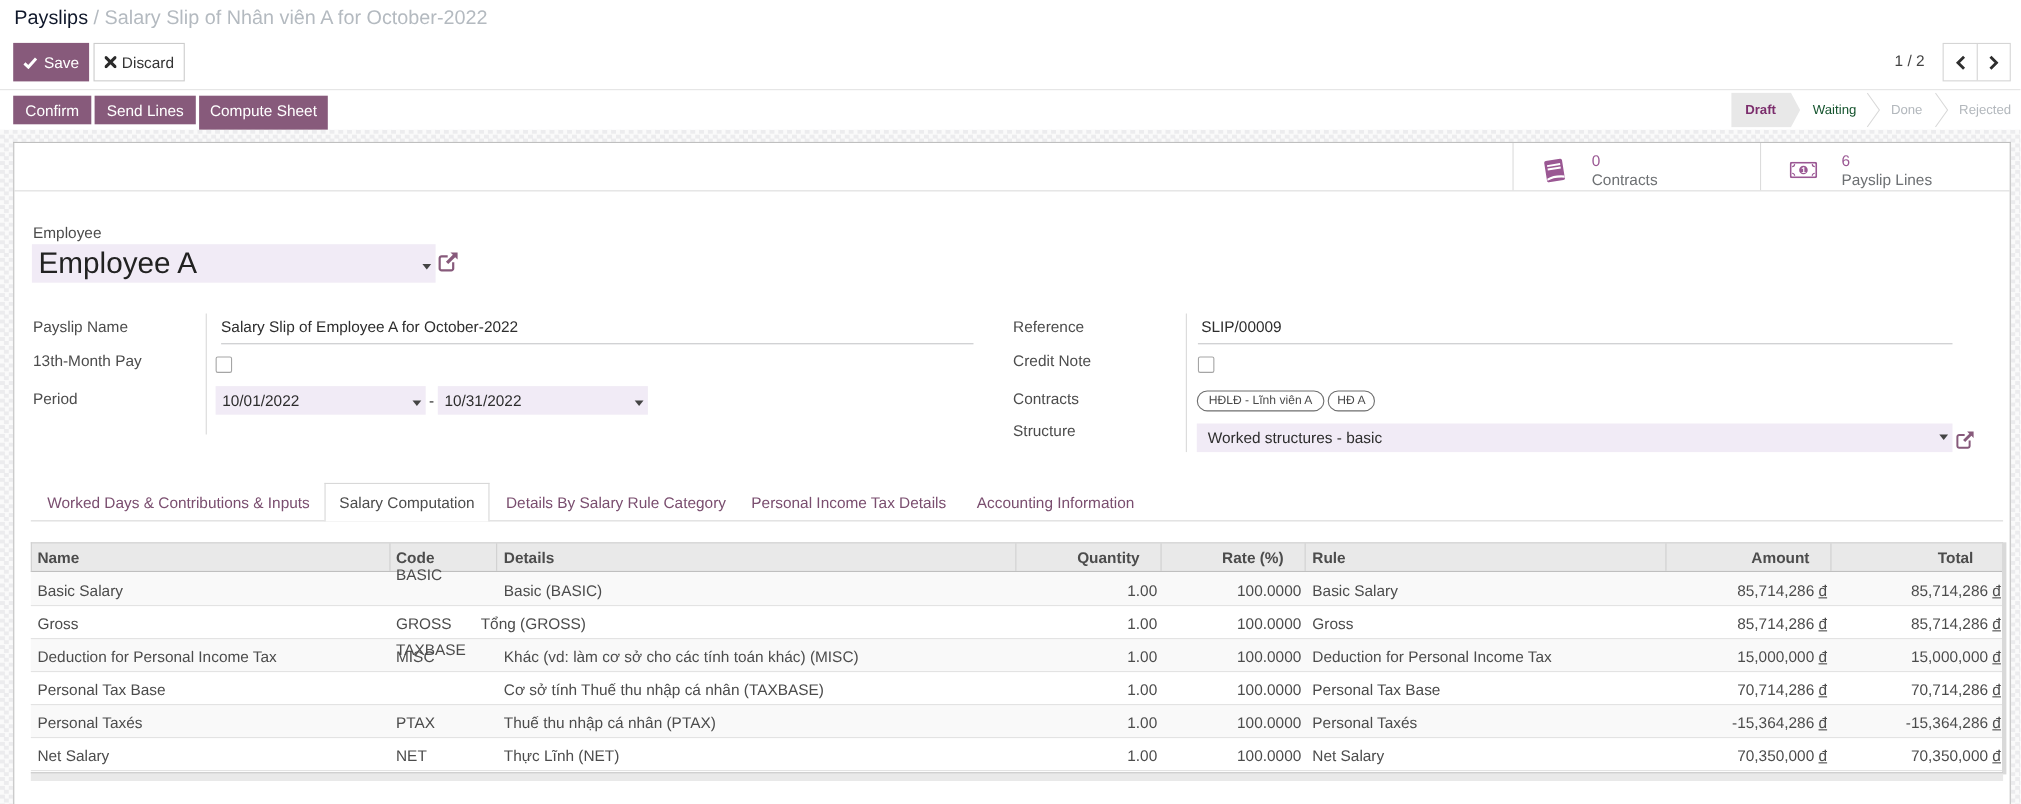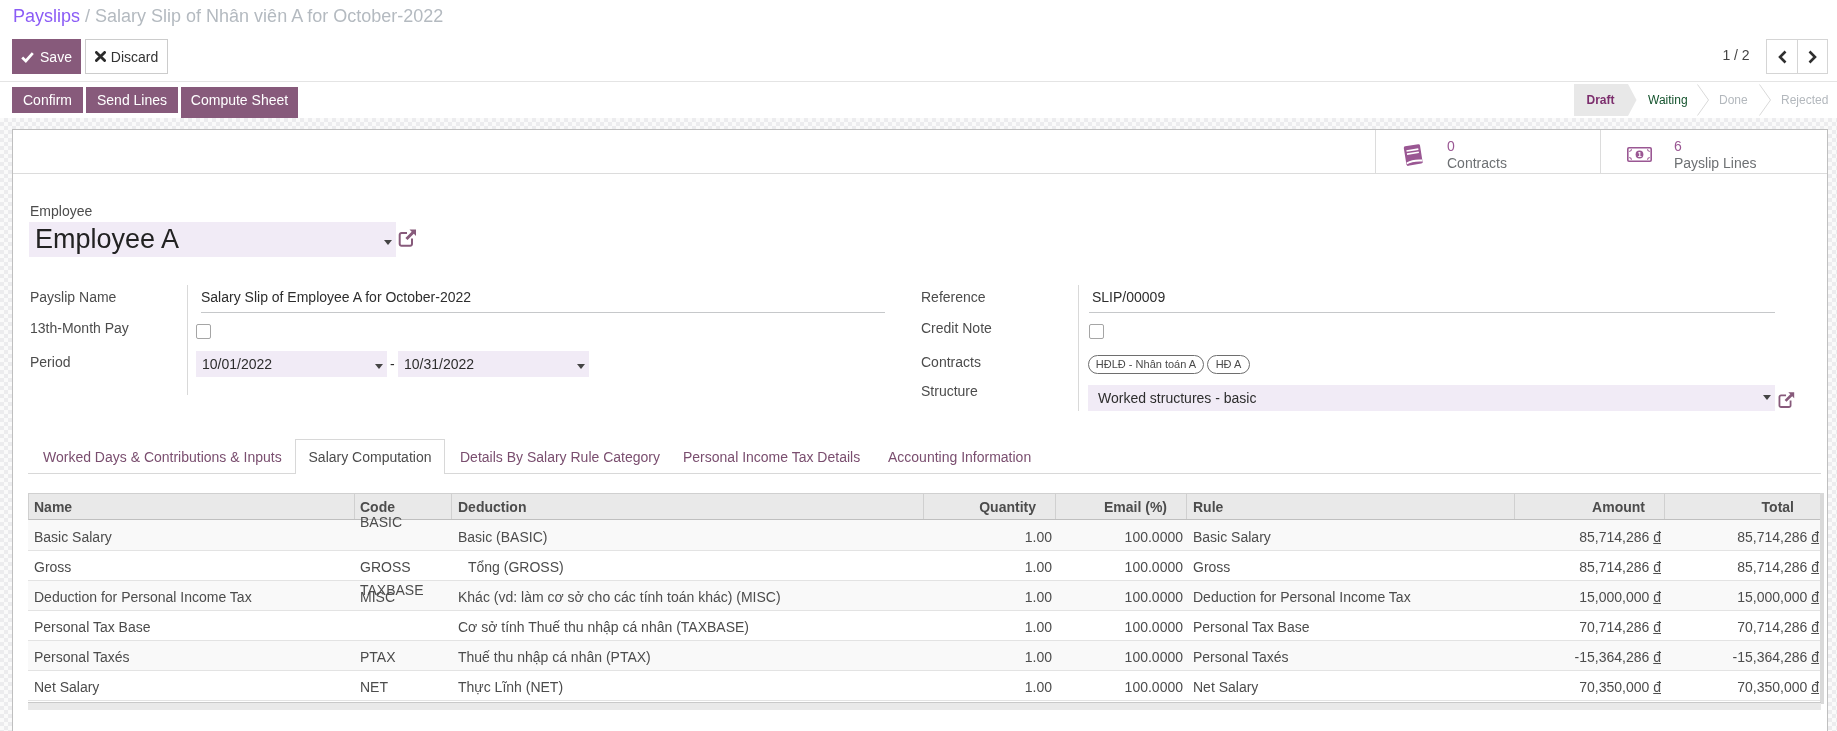--- a/index.html
+++ b/index.html
@@ -8,21 +8,21 @@
 .btn-p{background:#875a7b;color:#fff;text-align:center}
 .lav{background:#f1ebf6}
 .caret{width:0;height:0;border-left:4px solid transparent;border-right:4px solid transparent;border-top:5px solid #444}
 .lbl{font-size:14px;color:#4c4c4c;white-space:nowrap}
 .val{font-size:14px;color:#2d2d2d;white-space:nowrap}
 .tabtxt{font-size:14px;color:#7a4e6f;white-space:nowrap}
 .cell{position:absolute;white-space:nowrap;font-size:14px;color:#4c4c4c}
 .hcell{position:absolute;white-space:nowrap;font-size:14px;font-weight:700;color:#4c4c4c}
 </style></head><body>
 
-<div class="abs" style="left:13px;top:6px;font-size:18px;white-space:nowrap"><span style="color:#8b5cf6">Payslips</span><span style="color:#b4bac0"> / Salary Slip of Nhân viên A for October-2022</span></div>
+<div class="abs" style="left:13px;top:6px;font-size:18px;white-space:nowrap"><span style="color:#0f172a">Payslips</span><span style="color:#b4bac0"> / Salary Slip of Nhân viên A for October-2022</span></div>
 
 <div class="abs btn-p" style="left:12px;top:39px;width:69px;height:35px;display:flex;align-items:center;justify-content:center;gap:6px">
 <svg width="13" height="12" viewBox="0 0 13 12">
       <path d="M1.2 6.6 L4.8 10 L11.8 2.2" stroke="#fff" stroke-width="2.7" fill="none"></path>
     </svg>
     <span>Save</span>
   </div>
 <div class="abs" style="left:85px;top:39px;width:83px;height:35px;background:#fff;border:1px solid #ccc;display:flex;align-items:center;justify-content:center;gap:5px;color:#333">
 <svg width="11" height="11" viewBox="0 0 11 11">
       <path d="M1.4 1.4 L9.6 9.6 M9.6 1.4 L1.4 9.6" stroke="#2b2b2b" stroke-width="2.8" stroke-linecap="round" fill="none"></path>
@@ -115,21 +115,21 @@
 <div class="abs val" style="left:404px;top:351px;height:26px;line-height:26px">10/31/2022</div>
 <div class="abs caret" style="left:577px;top:364px"></div>
 
 <div class="abs" style="left:1078px;top:285px;width:1px;height:126px;background:#d9d9d9"></div>
 <div class="abs lbl" style="left:921px;top:289px">Reference</div>
 <div class="abs val" style="left:1092px;top:289px">SLIP/00009</div>
 <div class="abs" style="left:1089px;top:312px;width:686px;border-top:1px solid #c6c8ca"></div>
 <div class="abs lbl" style="left:921px;top:320px">Credit Note</div>
 <div class="abs" style="left:1089px;top:324px;width:15px;height:15px;border:1px solid #a5a5a5;border-radius:2px;background:#fff"></div>
 <div class="abs lbl" style="left:921px;top:354px">Contracts</div>
-<div class="abs" style="left:1088px;top:355px;width:116px;height:19px;line-height:17px;text-align:center;border:1px solid #6e6e6e;border-radius:9.5px;font-size:11px;color:#4a4a4a;white-space:nowrap">HĐLĐ - Nhân toán A</div>
+<div class="abs" style="left:1088px;top:355px;width:116px;height:19px;line-height:17px;text-align:center;border:1px solid #6e6e6e;border-radius:9.5px;font-size:11px;color:#4a4a4a;white-space:nowrap">HĐLĐ - Lĩnh viên A</div>
 <div class="abs" style="left:1207px;top:355px;width:43px;height:19px;line-height:17px;text-align:center;border:1px solid #6e6e6e;border-radius:9.5px;font-size:11px;color:#4a4a4a;white-space:nowrap">HĐ A</div>
 <div class="abs lbl" style="left:921px;top:383px">Structure</div>
 <div class="abs lav" style="left:1088px;top:384.5px;width:687px;height:26px"></div>
 <div class="abs val" style="left:1098px;top:384.5px;height:26px;line-height:26px">Worked structures - basic</div>
 <div class="abs caret" style="left:1763px;top:395px"></div>
 <svg class="abs" style="left:1776.5px;top:389.5px" width="19" height="19" viewBox="0 0 21 21">
 <path d="M15 11.5 V17 a1.8 1.8 0 0 1 -1.8 1.8 H4.5 A1.8 1.8 0 0 1 2.7 17 V7.8 A1.8 1.8 0 0 1 4.5 6 H10" fill="none" stroke="#875a7b" stroke-width="2"></path>
 <path d="M12.5 2.5 H19 V9 L16.8 6.8 L10.5 13.1 L8.4 11 L14.7 4.7 Z" fill="#875a7b"></path>
 </svg>
 
@@ -146,24 +146,24 @@
 <div class="abs" style="left:354px;top:494px;width:1px;height:25px;background:#d0d0d0"></div>
 <div class="abs" style="left:451px;top:494px;width:1px;height:25px;background:#d0d0d0"></div>
 <div class="abs" style="left:923px;top:494px;width:1px;height:25px;background:#d0d0d0"></div>
 <div class="abs" style="left:1055px;top:494px;width:1px;height:25px;background:#d0d0d0"></div>
 <div class="abs" style="left:1186px;top:494px;width:1px;height:25px;background:#d0d0d0"></div>
 <div class="abs" style="left:1514px;top:494px;width:1px;height:25px;background:#d0d0d0"></div>
 <div class="abs" style="left:1664px;top:494px;width:1px;height:25px;background:#d0d0d0"></div>
 
 <div class="hcell" style="left:34px;top:499px">Name</div>
 <div class="hcell" style="left:360px;top:499px">Code</div>
-<div class="hcell" style="left:458px;top:499px">Deduction</div>
+<div class="hcell" style="left:458px;top:499px">Details</div>
 <div class="hcell" style="right:1837px;top:499px"></div>
 <div class="hcell" style="left:923px;top:499px;width:113px;text-align:right">Quantity</div>
-<div class="hcell" style="left:1055px;top:499px;width:112px;text-align:right">Email (%)</div>
+<div class="hcell" style="left:1055px;top:499px;width:112px;text-align:right">Rate (%)</div>
 <div class="hcell" style="left:1193px;top:499px">Rule</div>
 <div class="hcell" style="left:1514px;top:499px;width:131px;text-align:right">Amount</div>
 <div class="hcell" style="left:1664px;top:499px;width:130px;text-align:right">Total</div>
 
 <div class="abs" style="left:28px;top:520px;width:1793px;height:30px;background:#f9f9f9"></div>
 <div class="abs" style="left:28px;top:580px;width:1793px;height:30px;background:#f9f9f9"></div>
 <div class="abs" style="left:28px;top:640px;width:1793px;height:30px;background:#f9f9f9"></div>
 
 <div class="abs" style="left:28px;top:550px;width:1793px;border-top:1px solid #e3e3e3"></div>
 <div class="abs" style="left:28px;top:580px;width:1793px;border-top:1px solid #e3e3e3"></div>
@@ -179,21 +179,21 @@
 <div class="cell" style="left:34px;top:529px">Basic Salary</div>
 <div class="cell" style="left:360px;top:514px">BASIC</div>
 <div class="cell" style="left:458px;top:529px">Basic (BASIC)</div>
 <div class="cell" style="left:923px;top:529px;width:129px;text-align:right">1.00</div>
 <div class="cell" style="left:1055px;top:529px;width:128px;text-align:right">100.0000</div>
 <div class="cell" style="left:1193px;top:529px">Basic Salary</div>
 <div class="cell" style="left:1514px;top:529px;width:147px;text-align:right">85,714,286 <u>đ</u></div>
 <div class="cell" style="left:1664px;top:529px;width:155px;text-align:right">85,714,286 <u>đ</u></div>
 <div class="cell" style="left:34px;top:559px">Gross</div>
 <div class="cell" style="left:360px;top:559px">GROSS</div>
-<div class="cell" style="left:468px;top:559px">Tổng (GROSS)</div>
+<div class="cell" style="left:437px;top:559px">Tổng (GROSS)</div>
 <div class="cell" style="left:923px;top:559px;width:129px;text-align:right">1.00</div>
 <div class="cell" style="left:1055px;top:559px;width:128px;text-align:right">100.0000</div>
 <div class="cell" style="left:1193px;top:559px">Gross</div>
 <div class="cell" style="left:1514px;top:559px;width:147px;text-align:right">85,714,286 <u>đ</u></div>
 <div class="cell" style="left:1664px;top:559px;width:155px;text-align:right">85,714,286 <u>đ</u></div>
 <div class="cell" style="left:34px;top:589px">Deduction for Personal Income Tax</div>
 <div class="cell" style="left:360px;top:589px">MISC</div>
 <div class="cell" style="left:458px;top:589px">Khác (vd: làm cơ sở cho các tính toán khác) (MISC)</div>
 <div class="cell" style="left:923px;top:589px;width:129px;text-align:right">1.00</div>
 <div class="cell" style="left:1055px;top:589px;width:128px;text-align:right">100.0000</div>

